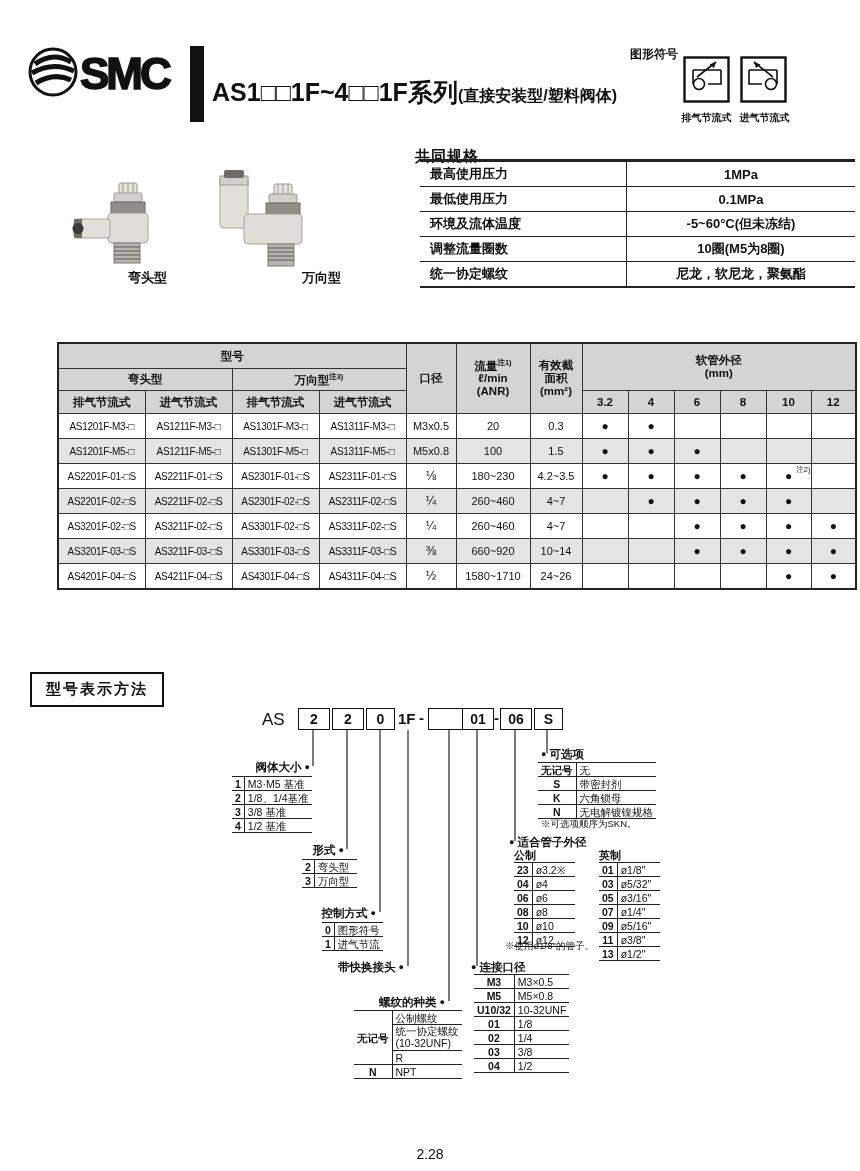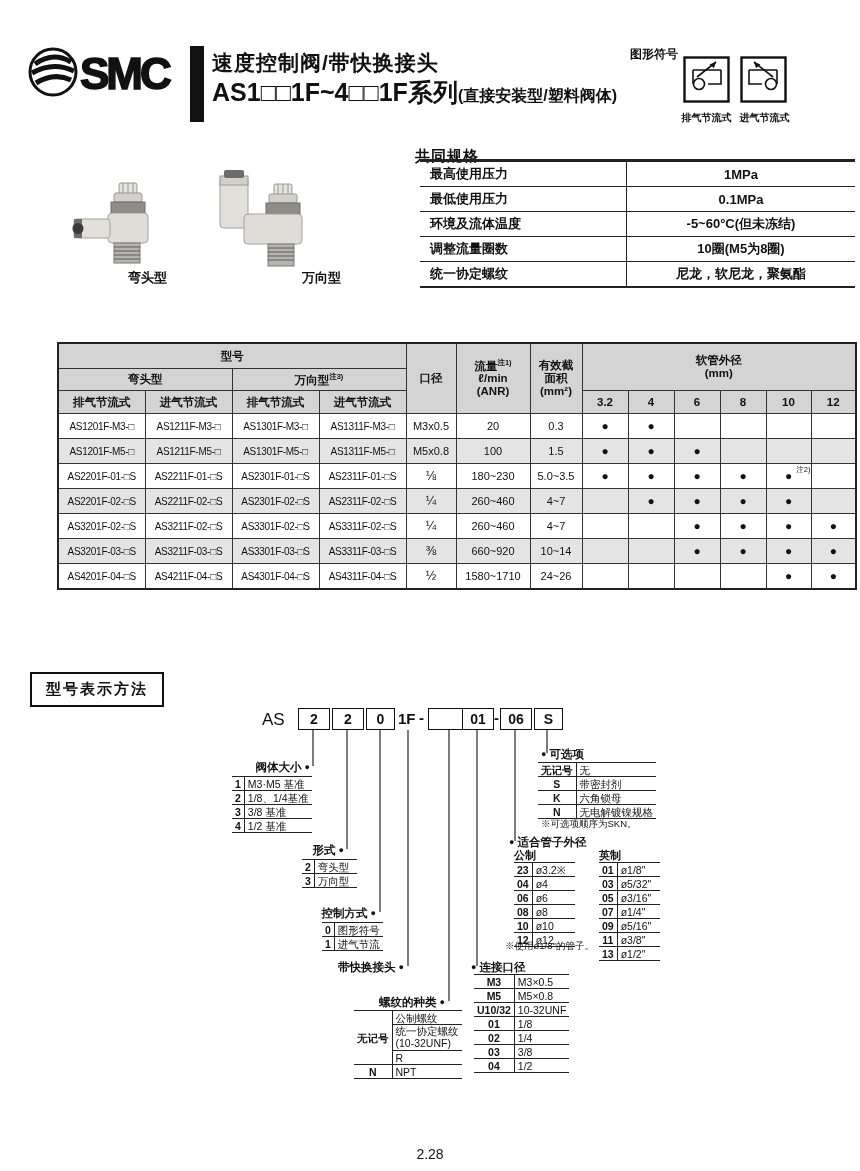--- a/index.html
+++ b/index.html
@@ -72,21 +72,20 @@
 <div class="page">
 
   <svg class="logo" width="162" height="62" viewBox="0 0 162 62">
     <circle cx="27" cy="30" r="23" fill="none" stroke="#111" stroke-width="3"></circle>
     <path d="M9,22 Q27,9 45,20" fill="none" stroke="#111" stroke-width="5"></path>
     <path d="M6,31 Q27,19 48,29" fill="none" stroke="#111" stroke-width="5"></path>
     <path d="M10,41 Q28,30 45,38" fill="none" stroke="#111" stroke-width="5"></path>
     <text x="54" y="47" font-size="44" font-weight="bold" letter-spacing="-3" fill="#111" stroke="#111" stroke-width="1.6">SMC</text>
   </svg>
   <div class="hbar"></div>
-  <div class="title1">速度控制阀/带快换接头</div>
   <div class="title2">
     <span>AS1□□1F~4□□1F系列</span><span class="suffix">(直接安装型/塑料阀体)</span>
   </div>
 
   <div class="gsym-label">图形符号</div>
   <svg class="symbox" style="left:683px;" width="47" height="47" viewBox="0 0 47 47">
     <rect x="1.5" y="1.5" width="44" height="44" fill="none" stroke="#111" stroke-width="2.4"></rect>
     <path d="M10,14 H38 M10,14 V28 M38,14 V28 H25" fill="none" stroke="#111" stroke-width="1.6"></path>
     <circle cx="16" cy="28" r="5.5" fill="none" stroke="#111" stroke-width="1.6"></circle>
     <line x1="14" y1="21" x2="33" y2="6" stroke="#111" stroke-width="1.6"></line>
@@ -250,21 +249,21 @@
           <td class="dotcell"></td>
           <td class="dotcell"></td>
         </tr>
         <tr class="">
           <td class="model-cell">AS2201F-01-□S</td>
           <td class="model-cell">AS2211F-01-□S</td>
           <td class="model-cell">AS2301F-01-□S</td>
           <td class="model-cell">AS2311F-01-□S</td>
           <td class="frac">⅛</td>
           <td>180~230</td>
-          <td>5.0~3.5</td>
+          <td>4.2~3.5</td>
           <td class="dotcell"><span class="dot">●</span></td>
           <td class="dotcell"><span class="dot">●</span></td>
           <td class="dotcell"><span class="dot">●</span></td>
           <td class="dotcell"><span class="dot">●</span></td>
           <td class="dotcell"><span class="dot">●</span><sup class="dotnote">注2)</sup></td>
           <td class="dotcell"></td>
         </tr>
         <tr class="shade">
           <td class="model-cell">AS2201F-02-□S</td>
           <td class="model-cell">AS2211F-02-□S</td>

